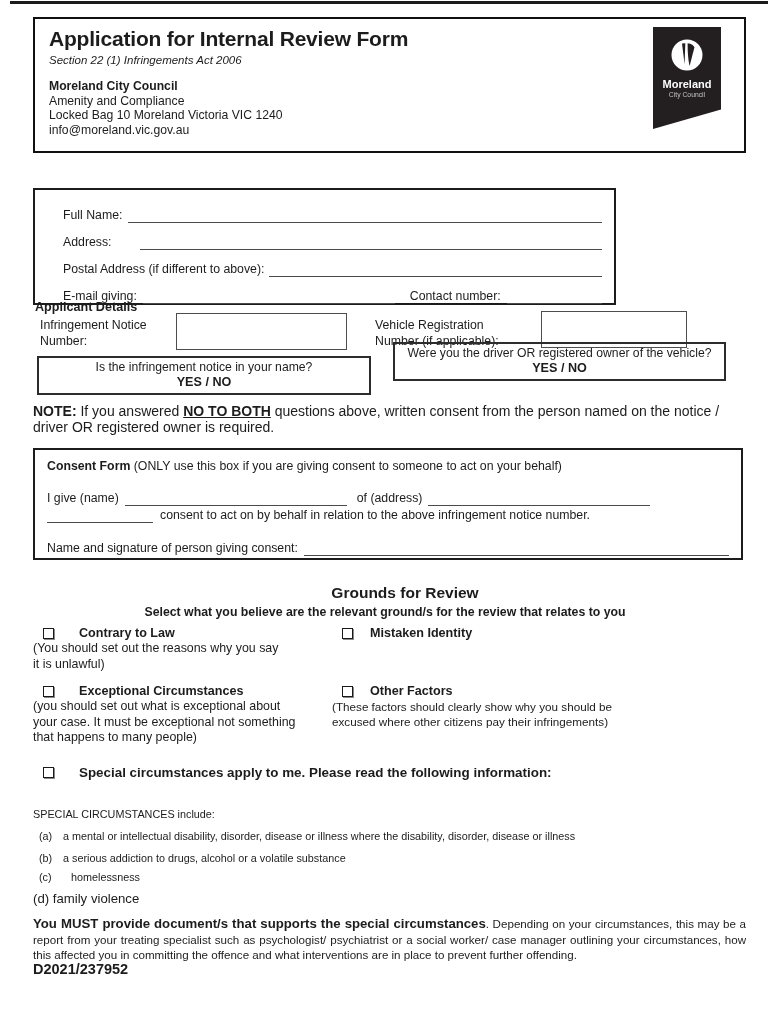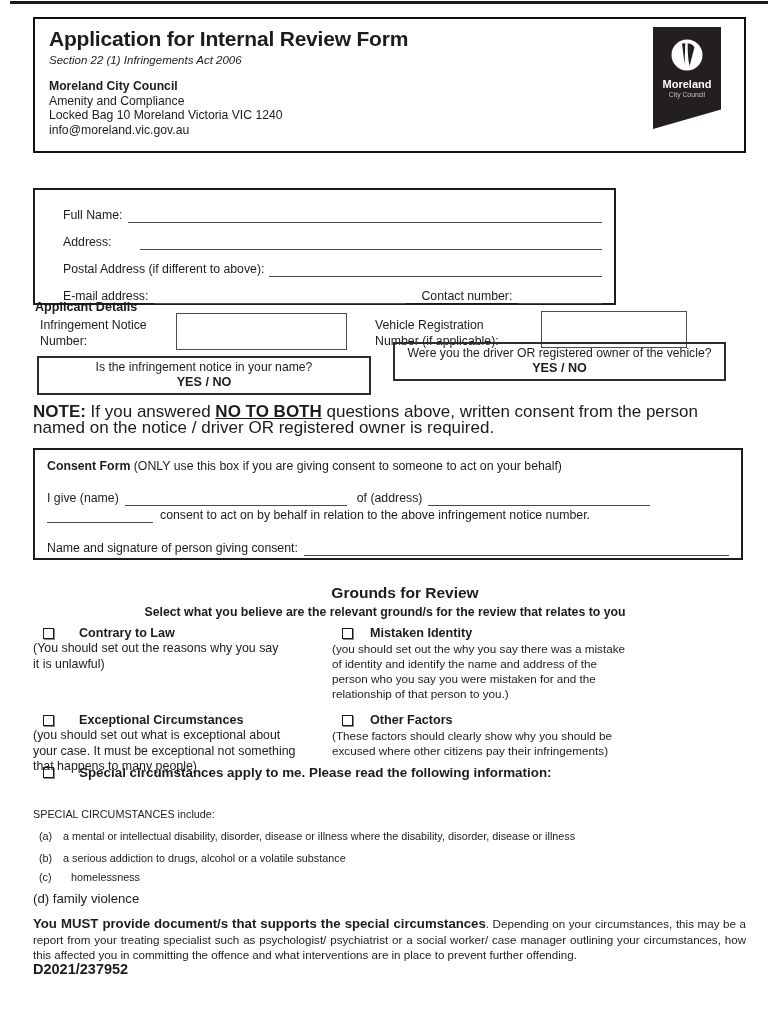--- a/index.html
+++ b/index.html
@@ -32,21 +32,21 @@
   .grow{flex:1;}
 
   
   .sec-h{font-size:12.6px;font-weight:700;}
   .two-line{font-size:12.3px;line-height:16px;}
   .inputbox{border:1.4px solid #4d4d4d;background:transparent;box-sizing:border-box;}
   .qbox{border:2px solid #2c2c2c;box-sizing:border-box;text-align:center;background:transparent;}
   .qbox .q{font-size:12.2px;margin-top:2px;}
   .qbox .a{font-size:12.6px;font-weight:700;margin-top:1px;}
 
-  .note{font-size:17px;line-height:15.5px;width:712px;}
+  .note{font-size:14px;line-height:15.5px;width:712px;}
   .b{font-weight:700;}
   .bu{font-weight:700;text-decoration:underline;}
 
   
   .consent-box{left:33px;top:448px;width:710px;height:112px;border:2px solid #1c1c1c;box-sizing:border-box;padding:9px 12px 0 12px;font-size:12.3px;}
   .consent-box .row{height:24px;}
   .c-row1{margin-top:9px;}
 
   
   .center{width:770px;text-align:center;}
@@ -106,21 +106,21 @@
     </div>
     <div class="row">
       <span class="lbl">Address:</span>
       <span class="fl grow" style="margin-left:28px;"></span>
     </div>
     <div class="row">
       <span class="lbl">Postal Address (if different to above):</span>
       <span class="fl grow" style="margin-left:5px;"></span>
     </div>
     <div class="row">
-      <span class="lbl">E-mail address:</span>
+      <span class="lbl">E-mail giving:</span>
       <span class="fl" style="margin-left:6px;width:252px;"></span>
       <span class="lbl" style="margin-left:15px;">Contact number:</span>
       <span class="fl grow" style="margin-left:6px;"></span>
     </div>
   </div>
 
   <div class="abs sec-h" style="left:35px;top:300px;">Applicant Details</div>
 
   <div class="abs two-line" style="left:40px;top:317px;">
     <div>Infringement Notice</div>
@@ -180,26 +180,20 @@
       <div class="g-desc">
         <div>(You should set out the reasons why you say</div>
         <div>it is unlawful)</div>
       </div>
     </div>
     <div class="g-right">
       <div class="g-head">
         <span class="cb"></span>
         <span>Mistaken Identity</span>
       </div>
-      <div class="g-desc">
-        <div>(you should set out the why you say there was a mistake</div>
-        <div>of identity and identify the name and address of the</div>
-        <div>person who you say you were mistaken for and the</div>
-        <div>relationship of that person to you.)</div>
-      </div>
     </div>
     <div class="g-left" style="margin-top:12px;">
       <div class="g-head">
         <span class="cb"></span>
         <span>Exceptional Circumstances</span>
       </div>
       <div class="g-desc">
         <div>(you should set out what is exceptional about</div>
         <div>your case. It must be exceptional not something</div>
         <div>that happens to many people)</div>

